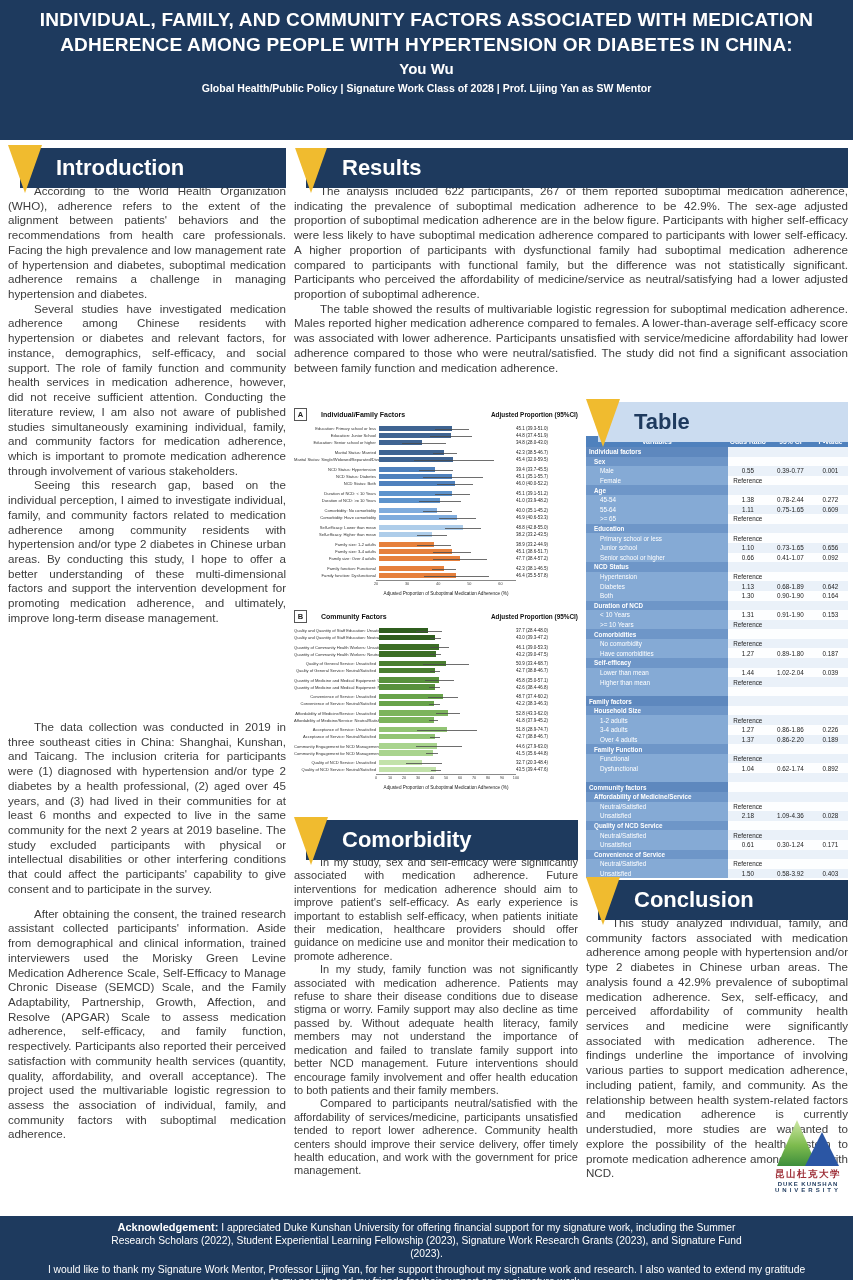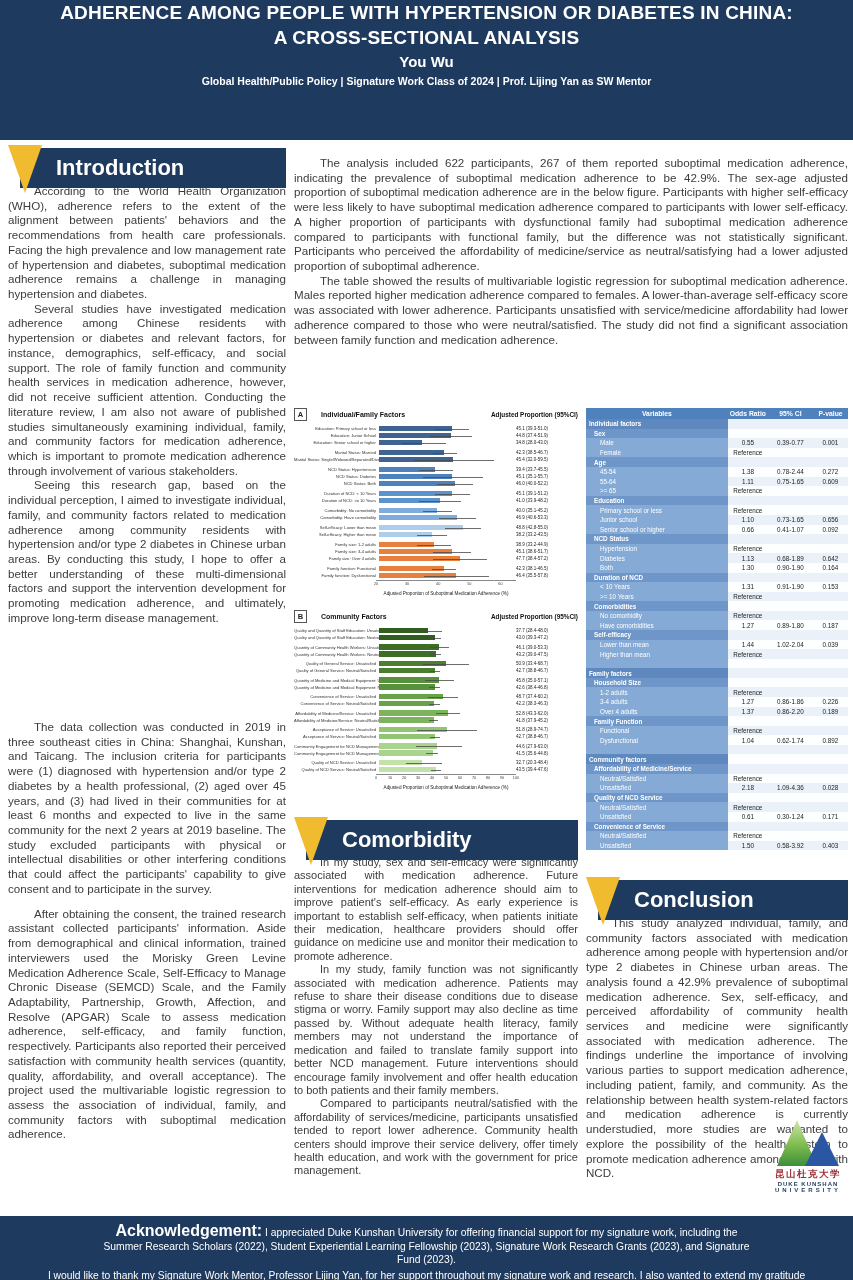--- a/index.html
+++ b/index.html
@@ -60,33 +60,33 @@
   .mountains{position:relative;width:62px;height:46px;margin:0 auto;}
   .m-green{position:absolute;left:0;bottom:0;width:40px;height:46px;background:linear-gradient(180deg,#CFE8A6 0%,#7DBB4E 55%,#3E8E3C 100%);clip-path:polygon(50% 0,0 100%,100% 100%);}
   .m-blue{position:absolute;right:0;bottom:0;width:34px;height:34px;background:#2B56A4;clip-path:polygon(50% 0,0 100%,100% 100%);}
   .logo-cn{font-size:9.5px;font-weight:bold;color:#9E3039;letter-spacing:1.5px;margin-top:2px;}
   .logo-en1{font-size:6px;font-weight:bold;color:#1E3A5E;letter-spacing:1px;}
   .logo-en2{font-size:6px;font-weight:bold;color:#1E3A5E;letter-spacing:3px;}
 
   
   .footer{position:absolute;left:0;top:1216px;width:853px;height:64px;background:#1E3A5E;color:#fff;text-align:center;}
   .ack{font-size:10.3px;line-height:1.25;padding:5px 95px 0 95px;}
-  .ack b{font-size:16px;text-align:center;}
+  .ack b{font-size:11px;text-align:center;}
   .thanks{font-size:10.3px;line-height:1.25;padding:3px 45px 0 45px;}
 </style>
 </head>
 <body>
 
 <div class="poster">
 
   <header class="header">
+    <div class="title-line first">INDIVIDUAL, FAMILY, AND COMMUNITY FACTORS ASSOCIATED WITH MEDICATION</div>
     <div class="title-line">ADHERENCE AMONG PEOPLE WITH HYPERTENSION OR DIABETES IN CHINA:</div>
-    <div class="title-line">A CROSS-SECTIONAL ANALYSIS</div>
     <div class="author">You Wu</div>
-    <div class="meta">Global Health/Public Policy | Signature Work Class of 2024 | Prof. Lijing Yan as SW Mentor</div>
+    <div class="meta">Global Health/Public Policy | Signature Work Class of 2028 | Prof. Lijing Yan as SW Mentor</div>
   </header>
 
   <section class="sec" id="sec-intro" style="left:8px;top:148px;width:278px;">
     <div class="sec-head">
       <div class="tri"></div>
       <div class="bar">Introduction</div>
     </div>
     <div class="body-text">
       <p>According to the World Health Organization (WHO), adherence refers to the extent of the alignment between patients' behaviors and the recommendations from health care professionals. Facing the high prevalence and low management rate of hypertension and diabetes, suboptimal medication adherence remains a challenge in managing hypertension and diabetes.</p>
       <p>Several studies have investigated medication adherence among Chinese residents with hypertension or diabetes and relevant factors, for instance, demographics, self-efficacy, and social support. The role of family function and community health services in medication adherence, however, did not receive sufficient attention. Conducting the literature review, I am also not aware of published studies simultaneously examining individual, family, and community factors for medication adherence, which is important to promote medication adherence through involvement of various stakeholders.</p>
@@ -95,20 +95,24 @@
   </section>
 
   <section class="sec" id="sec-methods" style="left:8px;top:712px;width:278px;">
     <div class="body-text">
       <p>The data collection was conducted in 2019 in three southeast cities in China: Shanghai, Kunshan, and Taicang. The inclusion criteria for participants were (1) diagnosed with hypertension and/or type 2 diabetes by a health professional, (2) aged over 45 years, and (3) had lived in their communities for at least 6 months and expected to live in the same community for the next 2 years at 2019 baseline. The study excluded participants with physical or intellectual disabilities or other interfering conditions that could affect the participants' capability to give consent and to participate in the survey.</p>
       <p class="sp">After obtaining the consent, the trained research assistant collected participants' information. Aside from demographical and clinical information, trained interviewers used the Morisky Green Levine Medication Adherence Scale, Self-Efficacy to Manage Chronic Disease (SEMCD) Scale, and the Family Adaptability, Partnership, Growth, Affection, and Resolve (APGAR) Scale to assess medication adherence, self-efficacy, and family function, respectively. Participants also reported their perceived satisfaction with community health services (quantity, quality, affordability, and overall acceptance). The project used the multivariable logistic regression to assess the association of individual, family, and community factors with suboptimal medication adherence.</p>
     </div>
   </section>
 
   <section class="sec" id="sec-results" style="left:294px;top:148px;width:554px;height:252px;overflow:hidden;">
+    <div class="sec-head">
+      <div class="tri"></div>
+      <div class="bar">Results</div>
+    </div>
     <div class="body-text">
       <p>The analysis included 622 participants, 267 of them reported suboptimal medication adherence, indicating the prevalence of suboptimal medication adherence to be 42.9%. The sex-age adjusted proportion of suboptimal medication adherence are in the below figure. Participants with higher self-efficacy were less likely to have suboptimal medication adherence compared to participants with lower self-efficacy. A higher proportion of participants with dysfunctional family had suboptimal medication adherence compared to participants with functional family, but the difference was not statistically significant. Participants who perceived the affordability of medicine/service as neutral/satisfying had a lower adjusted proportion of suboptimal adherence.</p>
       <p>The table showed the results of multivariable logistic regression for suboptimal medication adherence. Males reported higher medication adherence compared to females. A lower-than-average self-efficacy score was associated with lower adherence. Participants unsatisfied with service/medicine affordability had lower adherence compared to those who were neutral/satisfied. The study did not find a significant association between family function and medication adherence.</p>
     </div>
   </section>
 
   <section class="sec" id="sec-figure" style="left:294px;top:402px;width:284px;">
     <div class="fig-wrap" id="figure-mount">
         <div class="fig-panel">
           <div class="fig-head">
@@ -467,20 +471,24 @@
       <div class="bar">Comorbidity</div>
     </div>
     <div class="body-text">
       <p>In my study, sex and self-efficacy were significantly associated with medication adherence. Future interventions for medication adherence should aim to improve patient's self-efficacy. As early experience is important to establish self-efficacy, when patients initiate their medication, healthcare providers should offer guidance on medicine use and monitor their medication to promote adherence.</p>
       <p>In my study, family function was not significantly associated with medication adherence. Patients may refuse to share their disease conditions due to disease stigma or worry. Family support may also decline as time passed by. Without adequate health literacy, family members may not understand the importance of medication and failed to translate family support into better NCD management. Future interventions should encourage family involvement and offer health education to both patients and their family members.</p>
       <p>Compared to participants neutral/satisfied with the affordability of services/medicine, participants unsatisfied tended to report lower adherence. Community health centers should improve their service delivery, offer timely health education, and work with the government for price management.</p>
     </div>
   </section>
 
   <section class="sec" id="sec-table" style="left:586px;top:402px;width:262px;">
+    <div class="sec-head light">
+      <div class="tri"></div>
+      <div class="bar">Table</div>
+    </div>
     <table id="adh-table">
         <thead>
           <tr>
             <th style="width: 55%;">Variables</th>
             <th style="width: 15%;">Odds Ratio</th>
             <th style="width: 17%;">95% CI</th>
             <th style="width: 13%;">P-value</th>
           </tr>
         </thead>
         <tbody>

